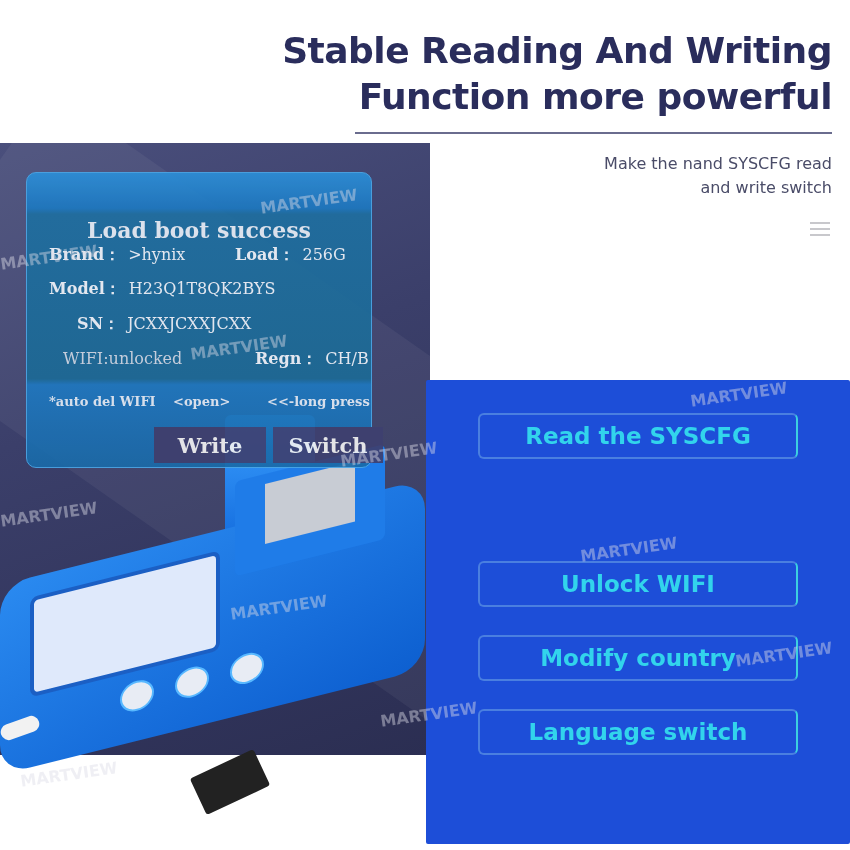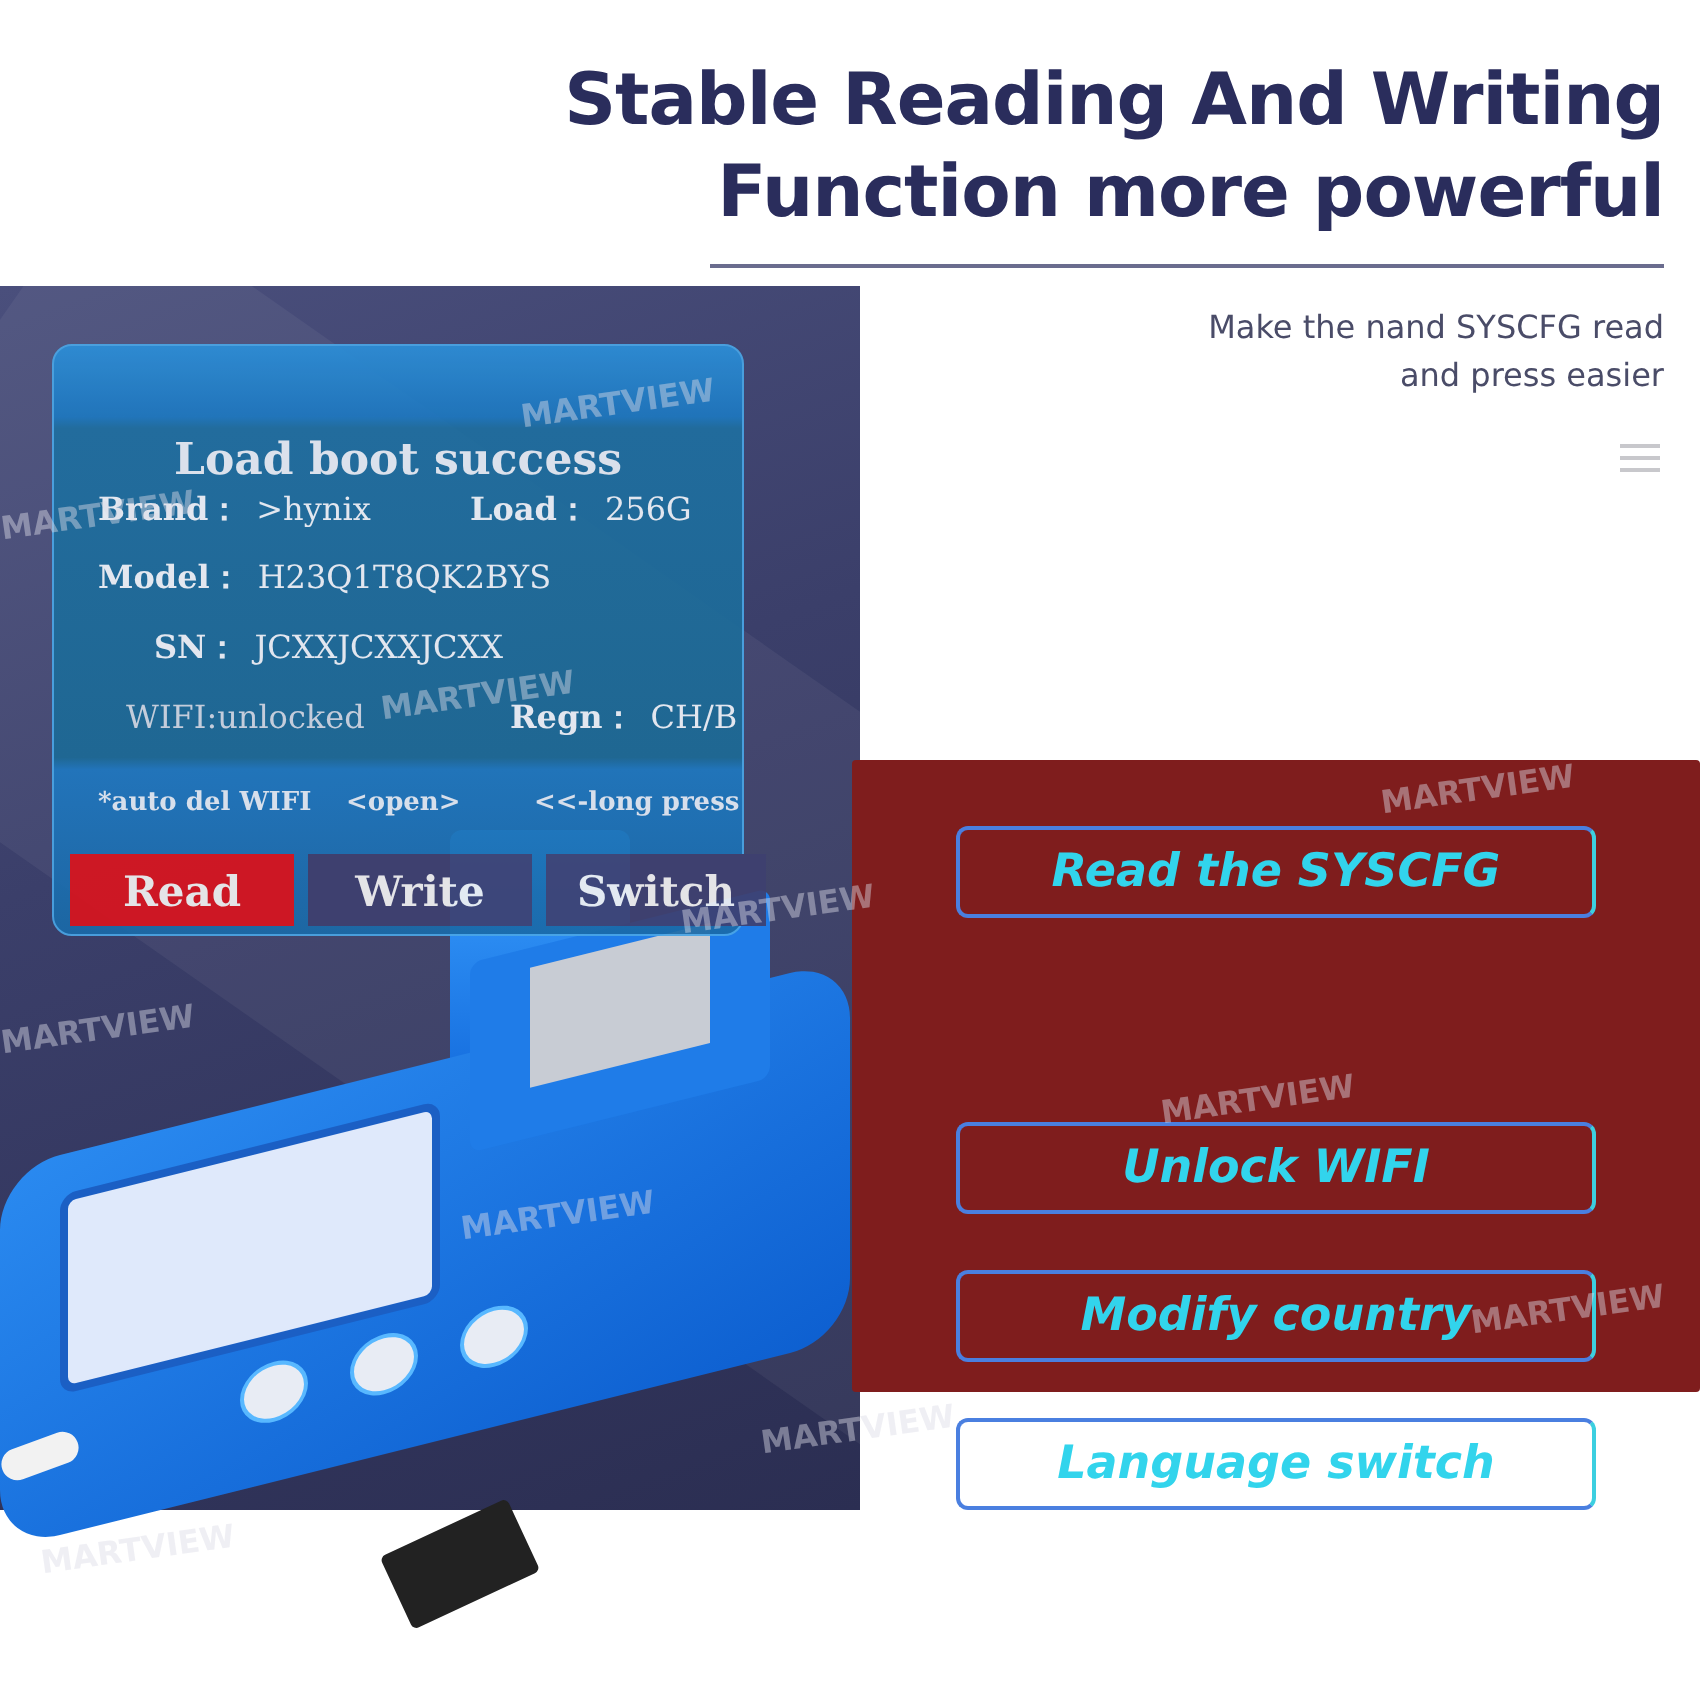--- a/index.html
+++ b/index.html
@@ -31,35 +31,35 @@
 
   .device { position:absolute; left:0; top:585px; width:425px; height:190px; background:linear-gradient(160deg,#2a8af0,#0d5fd0); border-radius:30px; transform: skewY(-14deg); transform-origin:left top; }
   .device-screen { position:absolute; left:30px; top:20px; width:190px; height:100px; background:#dfe9fb; border:4px solid #1b5fc4; border-radius:8px; }
   .knob { position:absolute; width:34px; height:30px; border-radius:50%; background:#e8ecf4; border:2px solid #58b8ff; }
   .socket { position:absolute; left:235px; top:-45px; width:150px; height:95px; background:#1f7ce8; border-radius:6px; }
   .socket .chip { position:absolute; left:30px; top:10px; width:90px; height:60px; background:#c8ccd4; }
   .lid { position:absolute; left:225px; top:415px; width:90px; height:120px; background:linear-gradient(180deg,#3aa0ff,#1770e0); border-radius:6px; }
   .sdcard { position:absolute; left:195px; top:762px; width:70px; height:40px; background:#222; transform: rotate(-25deg); border-radius:3px; }
   .cable { position:absolute; left:0; top:720px; width:40px; height:16px; background:#f2f2f2; border-radius:8px; transform: rotate(-20deg); }
 
-  .menu-panel { position:absolute; left:426px; top:380px; width:424px; height:316px; background:#7f1d1d; border-radius:2px;font-style:italic; }
+  .menu-panel { position:absolute; left:426px; top:380px; width:424px; height:464px; background:#1d4ed8; border-radius:2px; }
   .feature-btn { position:absolute; left:52px; width:320px; height:46px; border:2px solid #4a7fe0; border-right-color:#3ccfe0; border-radius:6px; display:flex; align-items:center; justify-content:center; color:#32d4ec; font-size:23px; font-weight:bold; background:transparent; }
   .wm { position:absolute; color:rgba(220,220,230,0.45); font-weight:bold; font-size:16px; transform: rotate(-8deg); pointer-events:none; }
 </style>
 </head>
 <body>
 
 <div class="headline">
   <div>Stable Reading And Writing</div>
   <div>Function more powerful</div>
 </div>
 <div class="divider"></div>
 <div class="subline">
   <div>Make the nand SYSCFG read</div>
-  <div>and press easier</div>
+  <div>and write switch</div>
 </div>
 <div class="menu-icon">
     <span></span>
     <span></span>
     <span></span>
   </div>
 
 <div class="photo">
     <div class="diag"></div>
   </div>
@@ -91,21 +91,20 @@
   <div class="info" style="left:50px;top:141px">
     <b>SN：</b><span class="val">JCXXJCXXJCXX</span>
   </div>
   <div class="info" style="left:36px;top:176px;color:#cfd8e4">WIFI:unlocked</div>
   <div class="info" style="left:228px;top:176px">
     <b>Regn：</b><span class="val">CH/B</span>
   </div>
   <div class="hint" style="left:22px">*auto del WIFI</div>
   <div class="hint" style="left:146px">&lt;open&gt;</div>
   <div class="hint" style="left:240px">&lt;&lt;-long press</div>
-  <div class="pbtn read">Read</div>
   <div class="pbtn write">Write</div>
   <div class="pbtn switch">Switch</div>
 </div>
 
 <div class="menu-panel">
   <div class="feature-btn" style="top:33px">Read the SYSCFG</div>
   <div class="feature-btn" style="top:181px">Unlock WIFI</div>
   <div class="feature-btn" style="top:255px">Modify country</div>
   <div class="feature-btn" style="top:329px">Language switch</div>
 </div>

